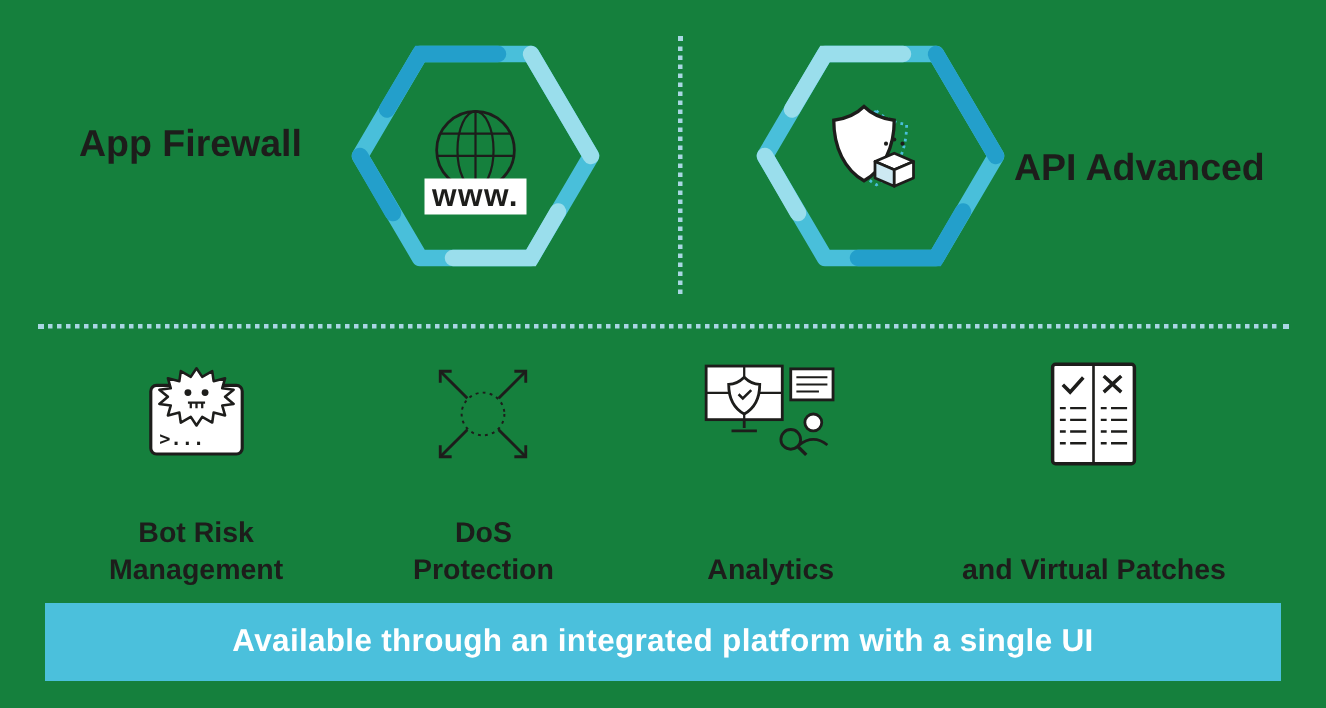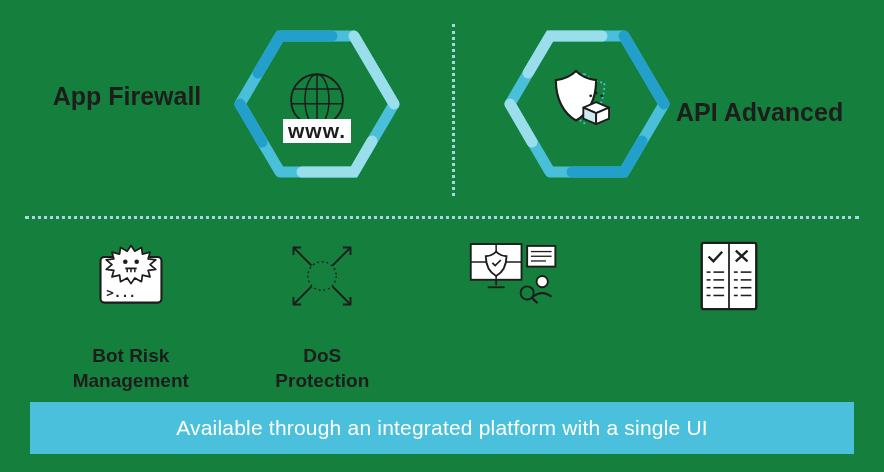--- a/index.html
+++ b/index.html
@@ -44,21 +44,21 @@
   .feature{flex:1;display:flex;flex-direction:column;align-items:center;}
   .feature.wide{flex:1.25;}
   .feature-iconbox{height:88px;display:flex;align-items:center;justify-content:center;}
   .feature-label{
     margin-top:24px;text-align:center;font-size:19px;font-weight:700;line-height:1.3;
   }
   
   .banner{
     position:absolute;left:30px;right:30px;top:402px;height:52px;
     background:#4BC0DC;color:#ffffff;display:flex;align-items:center;justify-content:center;
-    font-size:21px;font-weight:400;letter-spacing:0.2px;text-align:right;
+    font-size:21px;font-weight:700;letter-spacing:0.2px;text-align:right;
   }
   svg{display:block;}
 </style>
 </head>
 <body>
 
 <div class="canvas">
 
   <div class="waf-label">
     <span>App Firewall</span><br>
@@ -168,20 +168,21 @@
           <line x1="68" y1="19" x2="90" y2="19" stroke="#1D1D1B" stroke-width="1.4"></line>
           <line x1="68" y1="24" x2="84" y2="24" stroke="#1D1D1B" stroke-width="1.4"></line>
           <circle cx="80" cy="46" r="6" fill="#ffffff" stroke="#1D1D1B" stroke-width="2"></circle>
           <path d="M70 62 Q80 54 90 62" fill="none" stroke="#1D1D1B" stroke-width="2"></path>
           <circle cx="64" cy="58" r="7" fill="none" stroke="#1D1D1B" stroke-width="2"></circle>
           <line x1="69" y1="63" x2="75" y2="69" stroke="#1D1D1B" stroke-width="2.4"></line>
         </svg>
       </div>
       <div class="feature-label">
         <br>
+        <span>Analytics</span>
       </div>
     </div>
 
     <div class="feature wide">
       <div class="feature-iconbox">
         <svg viewBox="0 0 76 80" width="74" height="78">
           <rect x="10" y="6" width="56" height="68" rx="2" fill="#ffffff" stroke="#1D1D1B" stroke-width="2.4"></rect>
           <line x1="38" y1="6" x2="38" y2="74" stroke="#1D1D1B" stroke-width="1.8"></line>
           <path d="M17 20 l5 5 l9 -10" fill="none" stroke="#1D1D1B" stroke-width="2.4"></path>
           <path d="M45 14 l12 11 M57 14 l-12 11" stroke="#1D1D1B" stroke-width="2.4"></path>
@@ -202,20 +203,21 @@
               <line x1="50" y1="44" x2="61" y2="44"></line>
             <line x1="43" y1="52" x2="47" y2="52"></line>
               <line x1="50" y1="52" x2="61" y2="52"></line>
             <line x1="43" y1="60" x2="47" y2="60"></line>
               <line x1="50" y1="60" x2="61" y2="60"></line>
           </g>
         </svg>
       </div>
       <div class="feature-label">
         <br>
+        <span>and Virtual Patches</span>
       </div>
     </div>
 
   </div>
 
   <div class="banner">
     <span>Available through an integrated platform with a single UI</span>
   </div>
 
 </div>

